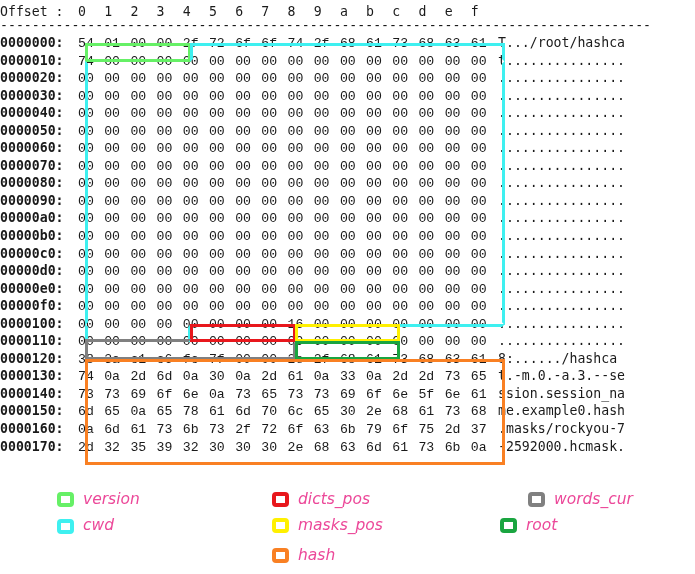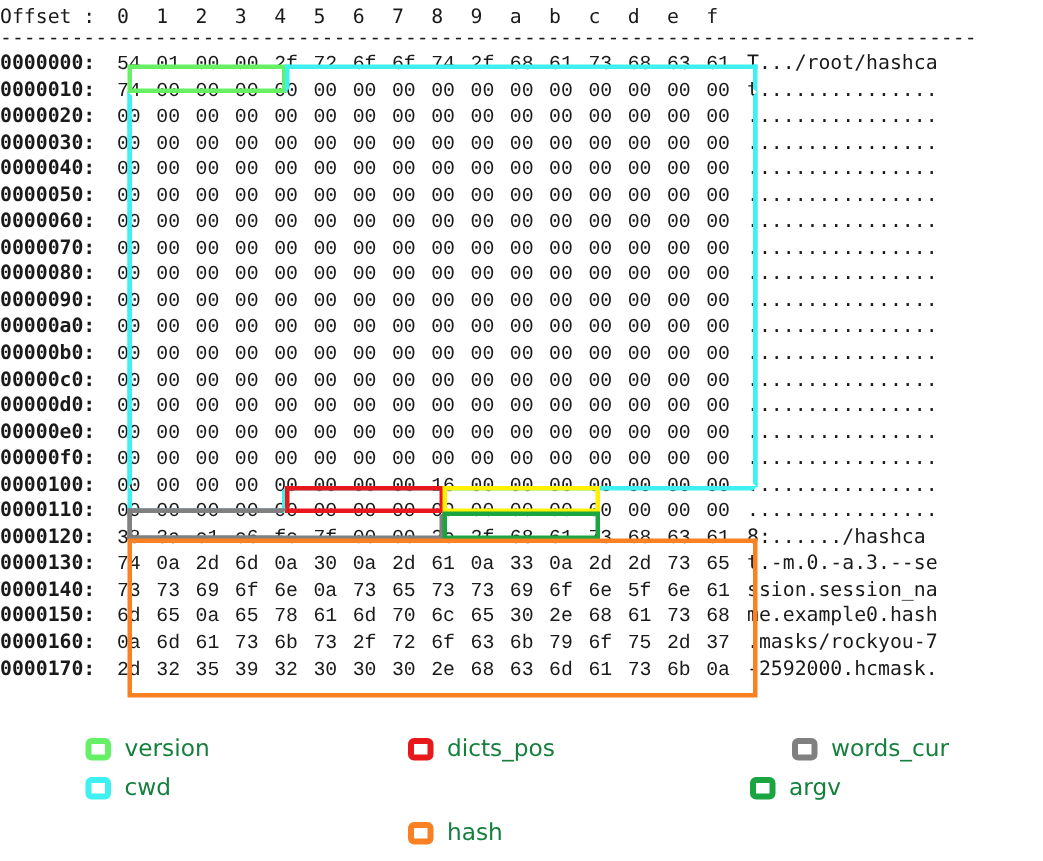--- a/index.html
+++ b/index.html
@@ -108,22 +108,23 @@
     border-radius: 4px;
     box-sizing: border-box;
     border-width: 4px;
     border-style: solid;
     background: #ffffff;
     flex: 0 0 auto;
   }
   .lg-label {
     margin-left: 9px;
     font-size: 15.5px;
-    color: #15803d;
+    color: #ec4899;
     line-height: 1;
+    font-style: italic;
   }
 </style>
 </head>
 <body>
 
 <div id="hexdump"><div class="hx-row hx-header"><span class="hdr-lbl">Offset :</span><span class="hdr-col">0</span><span class="hdr-col">1</span><span class="hdr-col">2</span><span class="hdr-col">3</span><span class="hdr-col">4</span><span class="hdr-col">5</span><span class="hdr-col">6</span><span class="hdr-col">7</span><span class="hdr-col">8</span><span class="hdr-col">9</span><span class="hdr-col">a</span><span class="hdr-col">b</span><span class="hdr-col">c</span><span class="hdr-col">d</span><span class="hdr-col">e</span><span class="hdr-col">f</span></div><div class="hx-rule">----------------------------------------------------------------------------------</div><div class="hx-row"><span class="hx-off">0000000:</span><span class="hx-bytes"><span class="byte">54</span><span class="byte">01</span><span class="byte">00</span><span class="byte">00</span><span class="byte">2f</span><span class="byte">72</span><span class="byte">6f</span><span class="byte">6f</span><span class="byte">74</span><span class="byte">2f</span><span class="byte">68</span><span class="byte">61</span><span class="byte">73</span><span class="byte">68</span><span class="byte">63</span><span class="byte">61</span></span><span class="hx-ascii">T.../root/hashca</span></div><div class="hx-row"><span class="hx-off">0000010:</span><span class="hx-bytes"><span class="byte">74</span><span class="byte">00</span><span class="byte">00</span><span class="byte">00</span><span class="byte">00</span><span class="byte">00</span><span class="byte">00</span><span class="byte">00</span><span class="byte">00</span><span class="byte">00</span><span class="byte">00</span><span class="byte">00</span><span class="byte">00</span><span class="byte">00</span><span class="byte">00</span><span class="byte">00</span></span><span class="hx-ascii">t...............</span></div><div class="hx-row"><span class="hx-off">0000020:</span><span class="hx-bytes"><span class="byte">00</span><span class="byte">00</span><span class="byte">00</span><span class="byte">00</span><span class="byte">00</span><span class="byte">00</span><span class="byte">00</span><span class="byte">00</span><span class="byte">00</span><span class="byte">00</span><span class="byte">00</span><span class="byte">00</span><span class="byte">00</span><span class="byte">00</span><span class="byte">00</span><span class="byte">00</span></span><span class="hx-ascii">................</span></div><div class="hx-row"><span class="hx-off">0000030:</span><span class="hx-bytes"><span class="byte">00</span><span class="byte">00</span><span class="byte">00</span><span class="byte">00</span><span class="byte">00</span><span class="byte">00</span><span class="byte">00</span><span class="byte">00</span><span class="byte">00</span><span class="byte">00</span><span class="byte">00</span><span class="byte">00</span><span class="byte">00</span><span class="byte">00</span><span class="byte">00</span><span class="byte">00</span></span><span class="hx-ascii">................</span></div><div class="hx-row"><span class="hx-off">0000040:</span><span class="hx-bytes"><span class="byte">00</span><span class="byte">00</span><span class="byte">00</span><span class="byte">00</span><span class="byte">00</span><span class="byte">00</span><span class="byte">00</span><span class="byte">00</span><span class="byte">00</span><span class="byte">00</span><span class="byte">00</span><span class="byte">00</span><span class="byte">00</span><span class="byte">00</span><span class="byte">00</span><span class="byte">00</span></span><span class="hx-ascii">................</span></div><div class="hx-row"><span class="hx-off">0000050:</span><span class="hx-bytes"><span class="byte">00</span><span class="byte">00</span><span class="byte">00</span><span class="byte">00</span><span class="byte">00</span><span class="byte">00</span><span class="byte">00</span><span class="byte">00</span><span class="byte">00</span><span class="byte">00</span><span class="byte">00</span><span class="byte">00</span><span class="byte">00</span><span class="byte">00</span><span class="byte">00</span><span class="byte">00</span></span><span class="hx-ascii">................</span></div><div class="hx-row"><span class="hx-off">0000060:</span><span class="hx-bytes"><span class="byte">00</span><span class="byte">00</span><span class="byte">00</span><span class="byte">00</span><span class="byte">00</span><span class="byte">00</span><span class="byte">00</span><span class="byte">00</span><span class="byte">00</span><span class="byte">00</span><span class="byte">00</span><span class="byte">00</span><span class="byte">00</span><span class="byte">00</span><span class="byte">00</span><span class="byte">00</span></span><span class="hx-ascii">................</span></div><div class="hx-row"><span class="hx-off">0000070:</span><span class="hx-bytes"><span class="byte">00</span><span class="byte">00</span><span class="byte">00</span><span class="byte">00</span><span class="byte">00</span><span class="byte">00</span><span class="byte">00</span><span class="byte">00</span><span class="byte">00</span><span class="byte">00</span><span class="byte">00</span><span class="byte">00</span><span class="byte">00</span><span class="byte">00</span><span class="byte">00</span><span class="byte">00</span></span><span class="hx-ascii">................</span></div><div class="hx-row"><span class="hx-off">0000080:</span><span class="hx-bytes"><span class="byte">00</span><span class="byte">00</span><span class="byte">00</span><span class="byte">00</span><span class="byte">00</span><span class="byte">00</span><span class="byte">00</span><span class="byte">00</span><span class="byte">00</span><span class="byte">00</span><span class="byte">00</span><span class="byte">00</span><span class="byte">00</span><span class="byte">00</span><span class="byte">00</span><span class="byte">00</span></span><span class="hx-ascii">................</span></div><div class="hx-row"><span class="hx-off">0000090:</span><span class="hx-bytes"><span class="byte">00</span><span class="byte">00</span><span class="byte">00</span><span class="byte">00</span><span class="byte">00</span><span class="byte">00</span><span class="byte">00</span><span class="byte">00</span><span class="byte">00</span><span class="byte">00</span><span class="byte">00</span><span class="byte">00</span><span class="byte">00</span><span class="byte">00</span><span class="byte">00</span><span class="byte">00</span></span><span class="hx-ascii">................</span></div><div class="hx-row"><span class="hx-off">00000a0:</span><span class="hx-bytes"><span class="byte">00</span><span class="byte">00</span><span class="byte">00</span><span class="byte">00</span><span class="byte">00</span><span class="byte">00</span><span class="byte">00</span><span class="byte">00</span><span class="byte">00</span><span class="byte">00</span><span class="byte">00</span><span class="byte">00</span><span class="byte">00</span><span class="byte">00</span><span class="byte">00</span><span class="byte">00</span></span><span class="hx-ascii">................</span></div><div class="hx-row"><span class="hx-off">00000b0:</span><span class="hx-bytes"><span class="byte">00</span><span class="byte">00</span><span class="byte">00</span><span class="byte">00</span><span class="byte">00</span><span class="byte">00</span><span class="byte">00</span><span class="byte">00</span><span class="byte">00</span><span class="byte">00</span><span class="byte">00</span><span class="byte">00</span><span class="byte">00</span><span class="byte">00</span><span class="byte">00</span><span class="byte">00</span></span><span class="hx-ascii">................</span></div><div class="hx-row"><span class="hx-off">00000c0:</span><span class="hx-bytes"><span class="byte">00</span><span class="byte">00</span><span class="byte">00</span><span class="byte">00</span><span class="byte">00</span><span class="byte">00</span><span class="byte">00</span><span class="byte">00</span><span class="byte">00</span><span class="byte">00</span><span class="byte">00</span><span class="byte">00</span><span class="byte">00</span><span class="byte">00</span><span class="byte">00</span><span class="byte">00</span></span><span class="hx-ascii">................</span></div><div class="hx-row"><span class="hx-off">00000d0:</span><span class="hx-bytes"><span class="byte">00</span><span class="byte">00</span><span class="byte">00</span><span class="byte">00</span><span class="byte">00</span><span class="byte">00</span><span class="byte">00</span><span class="byte">00</span><span class="byte">00</span><span class="byte">00</span><span class="byte">00</span><span class="byte">00</span><span class="byte">00</span><span class="byte">00</span><span class="byte">00</span><span class="byte">00</span></span><span class="hx-ascii">................</span></div><div class="hx-row"><span class="hx-off">00000e0:</span><span class="hx-bytes"><span class="byte">00</span><span class="byte">00</span><span class="byte">00</span><span class="byte">00</span><span class="byte">00</span><span class="byte">00</span><span class="byte">00</span><span class="byte">00</span><span class="byte">00</span><span class="byte">00</span><span class="byte">00</span><span class="byte">00</span><span class="byte">00</span><span class="byte">00</span><span class="byte">00</span><span class="byte">00</span></span><span class="hx-ascii">................</span></div><div class="hx-row"><span class="hx-off">00000f0:</span><span class="hx-bytes"><span class="byte">00</span><span class="byte">00</span><span class="byte">00</span><span class="byte">00</span><span class="byte">00</span><span class="byte">00</span><span class="byte">00</span><span class="byte">00</span><span class="byte">00</span><span class="byte">00</span><span class="byte">00</span><span class="byte">00</span><span class="byte">00</span><span class="byte">00</span><span class="byte">00</span><span class="byte">00</span></span><span class="hx-ascii">................</span></div><div class="hx-row"><span class="hx-off">0000100:</span><span class="hx-bytes"><span class="byte">00</span><span class="byte">00</span><span class="byte">00</span><span class="byte">00</span><span class="byte">00</span><span class="byte">00</span><span class="byte">00</span><span class="byte">00</span><span class="byte">16</span><span class="byte">00</span><span class="byte">00</span><span class="byte">00</span><span class="byte">00</span><span class="byte">00</span><span class="byte">00</span><span class="byte">00</span></span><span class="hx-ascii">................</span></div><div class="hx-row"><span class="hx-off">0000110:</span><span class="hx-bytes"><span class="byte">00</span><span class="byte">00</span><span class="byte">00</span><span class="byte">00</span><span class="byte">00</span><span class="byte">00</span><span class="byte">00</span><span class="byte">00</span><span class="byte">09</span><span class="byte">00</span><span class="byte">00</span><span class="byte">00</span><span class="byte">00</span><span class="byte">00</span><span class="byte">00</span><span class="byte">00</span></span><span class="hx-ascii">................</span></div><div class="hx-row"><span class="hx-off">0000120:</span><span class="hx-bytes"><span class="byte">38</span><span class="byte">3a</span><span class="byte">c1</span><span class="byte">c6</span><span class="byte">fc</span><span class="byte">7f</span><span class="byte">00</span><span class="byte">00</span><span class="byte">2e</span><span class="byte">2f</span><span class="byte">68</span><span class="byte">61</span><span class="byte">73</span><span class="byte">68</span><span class="byte">63</span><span class="byte">61</span></span><span class="hx-ascii">8:....../hashca</span></div><div class="hx-row"><span class="hx-off">0000130:</span><span class="hx-bytes"><span class="byte">74</span><span class="byte">0a</span><span class="byte">2d</span><span class="byte">6d</span><span class="byte">0a</span><span class="byte">30</span><span class="byte">0a</span><span class="byte">2d</span><span class="byte">61</span><span class="byte">0a</span><span class="byte">33</span><span class="byte">0a</span><span class="byte">2d</span><span class="byte">2d</span><span class="byte">73</span><span class="byte">65</span></span><span class="hx-ascii">t.-m.0.-a.3.--se</span></div><div class="hx-row"><span class="hx-off">0000140:</span><span class="hx-bytes"><span class="byte">73</span><span class="byte">73</span><span class="byte">69</span><span class="byte">6f</span><span class="byte">6e</span><span class="byte">0a</span><span class="byte">73</span><span class="byte">65</span><span class="byte">73</span><span class="byte">73</span><span class="byte">69</span><span class="byte">6f</span><span class="byte">6e</span><span class="byte">5f</span><span class="byte">6e</span><span class="byte">61</span></span><span class="hx-ascii">ssion.session_na</span></div><div class="hx-row"><span class="hx-off">0000150:</span><span class="hx-bytes"><span class="byte">6d</span><span class="byte">65</span><span class="byte">0a</span><span class="byte">65</span><span class="byte">78</span><span class="byte">61</span><span class="byte">6d</span><span class="byte">70</span><span class="byte">6c</span><span class="byte">65</span><span class="byte">30</span><span class="byte">2e</span><span class="byte">68</span><span class="byte">61</span><span class="byte">73</span><span class="byte">68</span></span><span class="hx-ascii">me.example0.hash</span></div><div class="hx-row"><span class="hx-off">0000160:</span><span class="hx-bytes"><span class="byte">0a</span><span class="byte">6d</span><span class="byte">61</span><span class="byte">73</span><span class="byte">6b</span><span class="byte">73</span><span class="byte">2f</span><span class="byte">72</span><span class="byte">6f</span><span class="byte">63</span><span class="byte">6b</span><span class="byte">79</span><span class="byte">6f</span><span class="byte">75</span><span class="byte">2d</span><span class="byte">37</span></span><span class="hx-ascii">.masks/rockyou-7</span></div><div class="hx-row"><span class="hx-off">0000170:</span><span class="hx-bytes"><span class="byte">2d</span><span class="byte">32</span><span class="byte">35</span><span class="byte">39</span><span class="byte">32</span><span class="byte">30</span><span class="byte">30</span><span class="byte">30</span><span class="byte">2e</span><span class="byte">68</span><span class="byte">63</span><span class="byte">6d</span><span class="byte">61</span><span class="byte">73</span><span class="byte">6b</span><span class="byte">0a</span></span><span class="hx-ascii">-2592000.hcmask.</span></div></div>
 <div id="overlays">
     <div class="hl" style="left: 85px; top: 43px; width: 105.8px; height: 18.55px; border-color: rgb(102, 240, 102);"></div>
     <div class="hl" style="left: 189.8px; top: 43px; width: 315.4px; height: 18.55px; border-color: rgb(62, 240, 240) rgb(62, 240, 240) transparent;"></div>
     <div class="hl" style="left: 85px; top: 60.55px; width: 420.2px; height: 264.25px; border-color: transparent rgb(62, 240, 240);"></div>
@@ -136,33 +137,37 @@
     <div class="hl" style="left: 85px; top: 341.35px; width: 210.6px; height: 18.55px; border-color: transparent rgb(128, 128, 128) rgb(128, 128, 128);"></div>
     <div class="hl" style="left: 85px; top: 339.35px; width: 105.8px; height: 20.55px; border-color: rgb(128, 128, 128) transparent rgb(128, 128, 128) rgb(128, 128, 128);"></div>
     <div class="hl" style="left: 294.6px; top: 341.35px; width: 105.8px; height: 18.55px; border-color: rgb(26, 165, 64);"></div>
     <div class="hl" style="left: 85px; top: 358.9px; width: 420.2px; height: 106.3px; border-color: rgb(249, 128, 35);"></div>
   </div>
 <div id="legend">
     <div class="lg-item" style="left: 57px; top: 4px;">
       <span class="lg-swatch" style="border-color: rgb(102, 240, 102);"></span>
       <span class="lg-label">version</span>
     </div>
-    <div class="lg-item" style="left: 57px; top: 30px;">
+    <div class="lg-item" style="left: 57px; top: 30px; align-items: flex-end;">
       <span class="lg-swatch" style="border-color: rgb(62, 240, 240);"></span>
       <span class="lg-label">cwd</span>
     </div>
     <div class="lg-item" style="left: 272px; top: 4px;">
       <span class="lg-swatch" style="border-color: rgb(232, 23, 28);"></span>
       <span class="lg-label">dicts_pos</span>
+    </div>
+    <div class="lg-item" style="left: 272px; top: 30px;">
+      <span class="lg-swatch" style="border-color: rgb(255, 240, 0);"></span>
+      <span class="lg-label">masks_pos</span>
     </div>
     <div class="lg-item" style="left: 272px; top: 60px;">
       <span class="lg-swatch" style="border-color: rgb(249, 128, 35);"></span>
       <span class="lg-label">hash</span>
     </div>
     <div class="lg-item" style="left: 528px; top: 4px;">
       <span class="lg-swatch" style="border-color: rgb(128, 128, 128);"></span>
       <span class="lg-label">words_cur</span>
     </div>
     <div class="lg-item" style="left: 500px; top: 30px;">
       <span class="lg-swatch" style="border-color: rgb(26, 165, 64);"></span>
-      <span class="lg-label">argv</span>
+      <span class="lg-label">root</span>
     </div>
   </div>
 
 </body></html>

